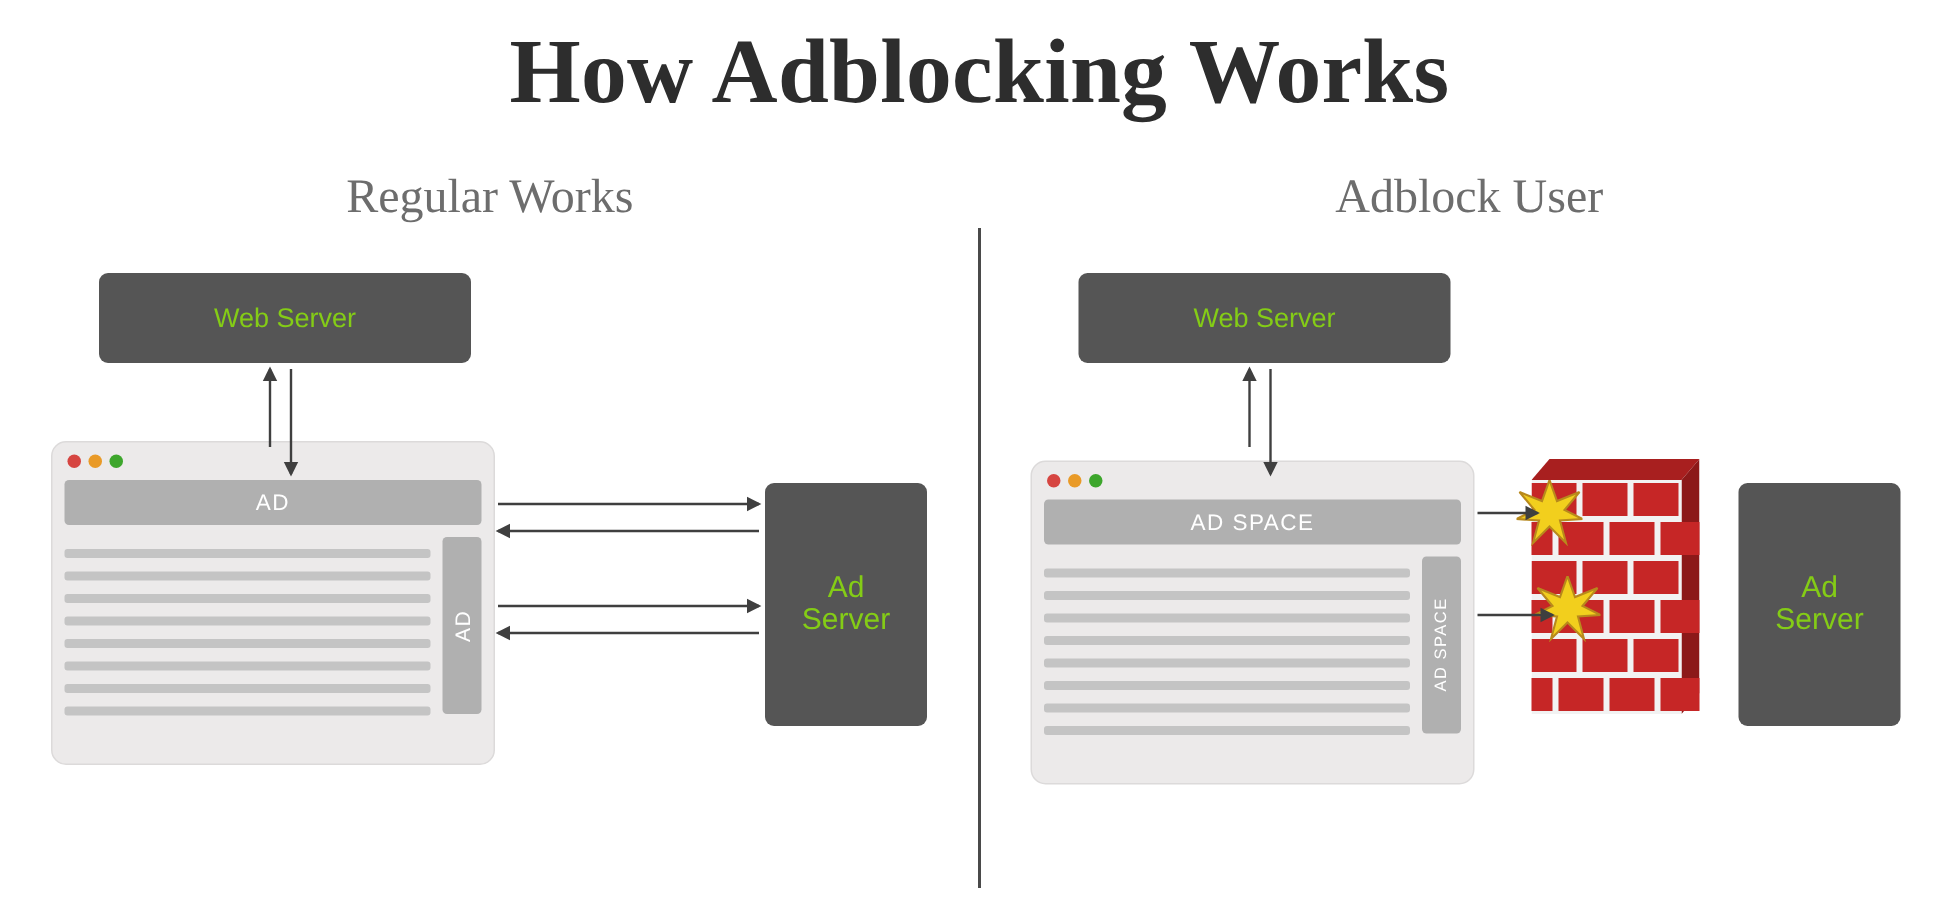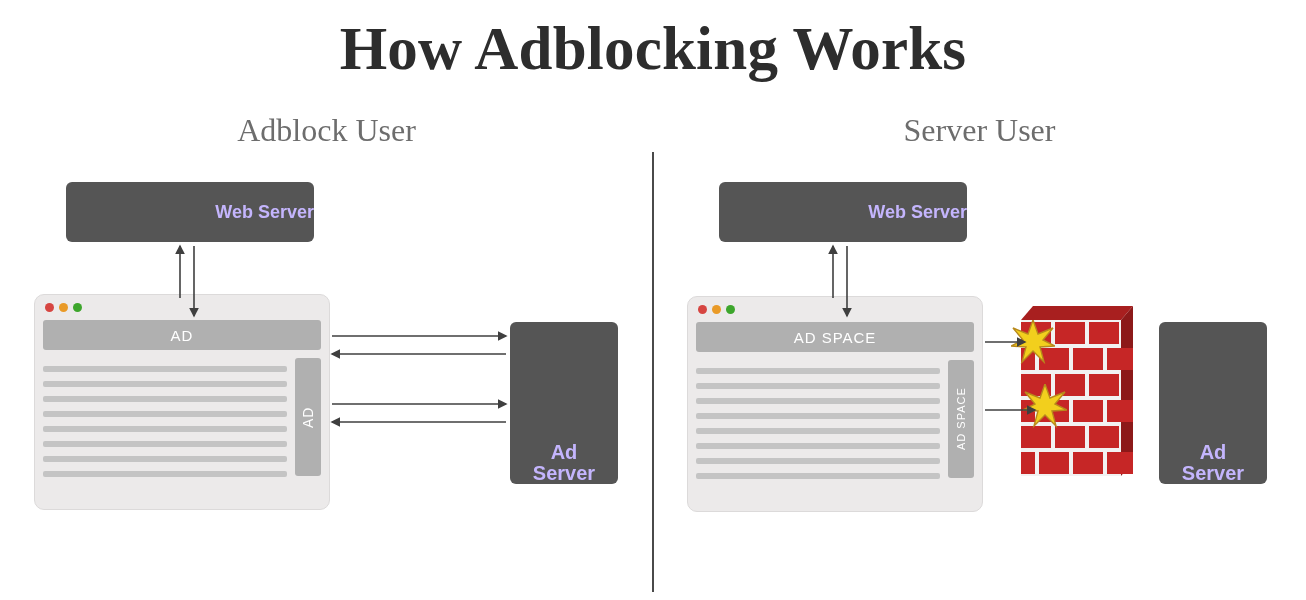--- a/index.html
+++ b/index.html
@@ -44,27 +44,26 @@
     width: 2px;
     height: 440px;
     background: #4a4a4a;
     z-index: 5;
   }
 
   
   .server {
     position: absolute;
     background: #555;
-    color: #c4b5fd;
+    color: #84cc16;
     border-radius: 6px;
     display: flex;
     align-items: center;
-    justify-content: flex-end;
+    justify-content: center;
     font-size: 18px;
-    font-weight: bold;
   }
   .webserver { width: 248px; height: 60px; }
   .adserver  { width: 108px; height: 162px; flex-direction: column; line-height: 1.05; text-align:center; font-size:20px; }
 
   
   .browser {
     position: absolute;
     width: 296px;
     height: 216px;
     background: #eceaea;
@@ -115,21 +114,21 @@
 </style>
 </head>
 <body>
 
 <h1 class="title">How Adblocking Works</h1>
 <div class="divider"></div>
 
 <div class="stage">
 
   <div class="half">
-    <h2 class="subtitle">Adblock User</h2>
+    <h2 class="subtitle">Regular Works</h2>
 
     <div class="server webserver sans" style="left:66px; top:94px">
       <span>Web Server</span>
     </div>
 
     <div class="server adserver sans" style="left:510px; top:234px">
       <div><span>Ad</span></div>
       <div><span>Server</span></div>
     </div>
 
@@ -171,32 +170,32 @@
 
       <line x1="332" y1="248" x2="506" y2="248" stroke="#3f3f3f" stroke-width="1.6" marker-end="url(#ah)"></line>
       <line x1="506" y1="266" x2="332" y2="266" stroke="#3f3f3f" stroke-width="1.6" marker-end="url(#ah)"></line>
 
       <line x1="332" y1="316" x2="506" y2="316" stroke="#3f3f3f" stroke-width="1.6" marker-end="url(#ah)"></line>
       <line x1="506" y1="334" x2="332" y2="334" stroke="#3f3f3f" stroke-width="1.6" marker-end="url(#ah)"></line>
     </svg>
   </div>
 
   <div class="half">
-    <h2 class="subtitle">Server User</h2>
+    <h2 class="subtitle">Adblock User</h2>
 
     <div class="server webserver sans" style="left:66px; top:94px">
       <span>Web Server</span>
     </div>
 
     <div class="server adserver sans" style="left:506px; top:234px">
       <div><span>Ad</span></div>
       <div><span>Server</span></div>
     </div>
 
-    <div class="browser" style="left:34px; top:208px">
+    <div class="browser" style="left:34px; top:219px">
       <div class="traffic-lights">
         <span class="dot r"></span>
         <span class="dot y"></span>
         <span class="dot g"></span>
       </div>
       <div class="adbar sans">
         <span>AD SPACE</span>
       </div>
       <div class="content-area">
         <div class="lines">

